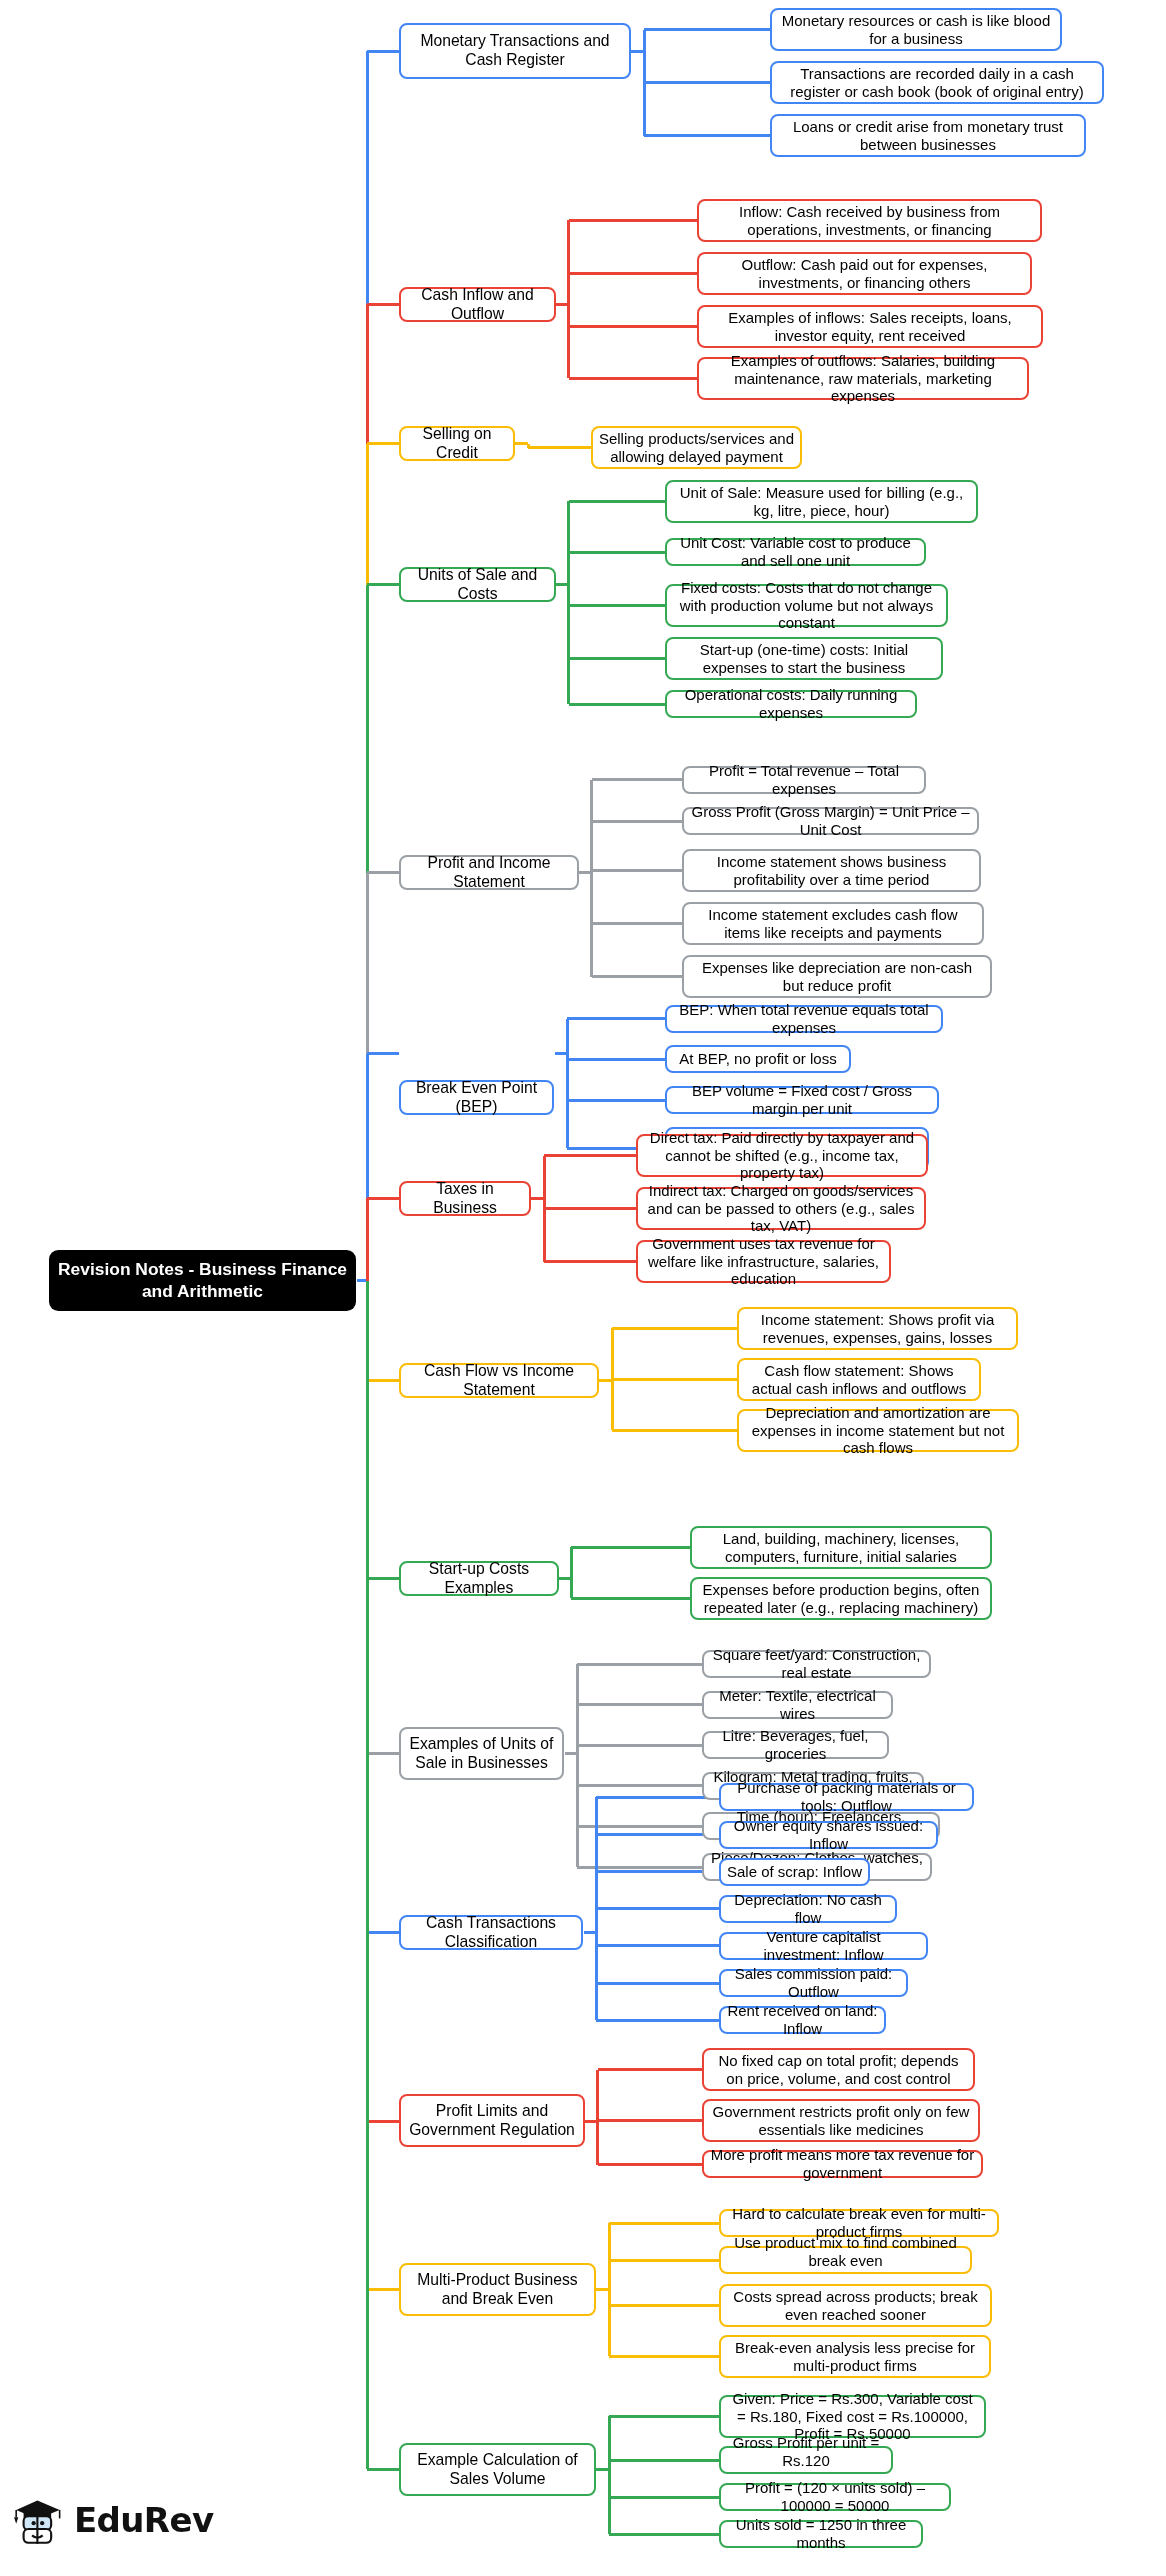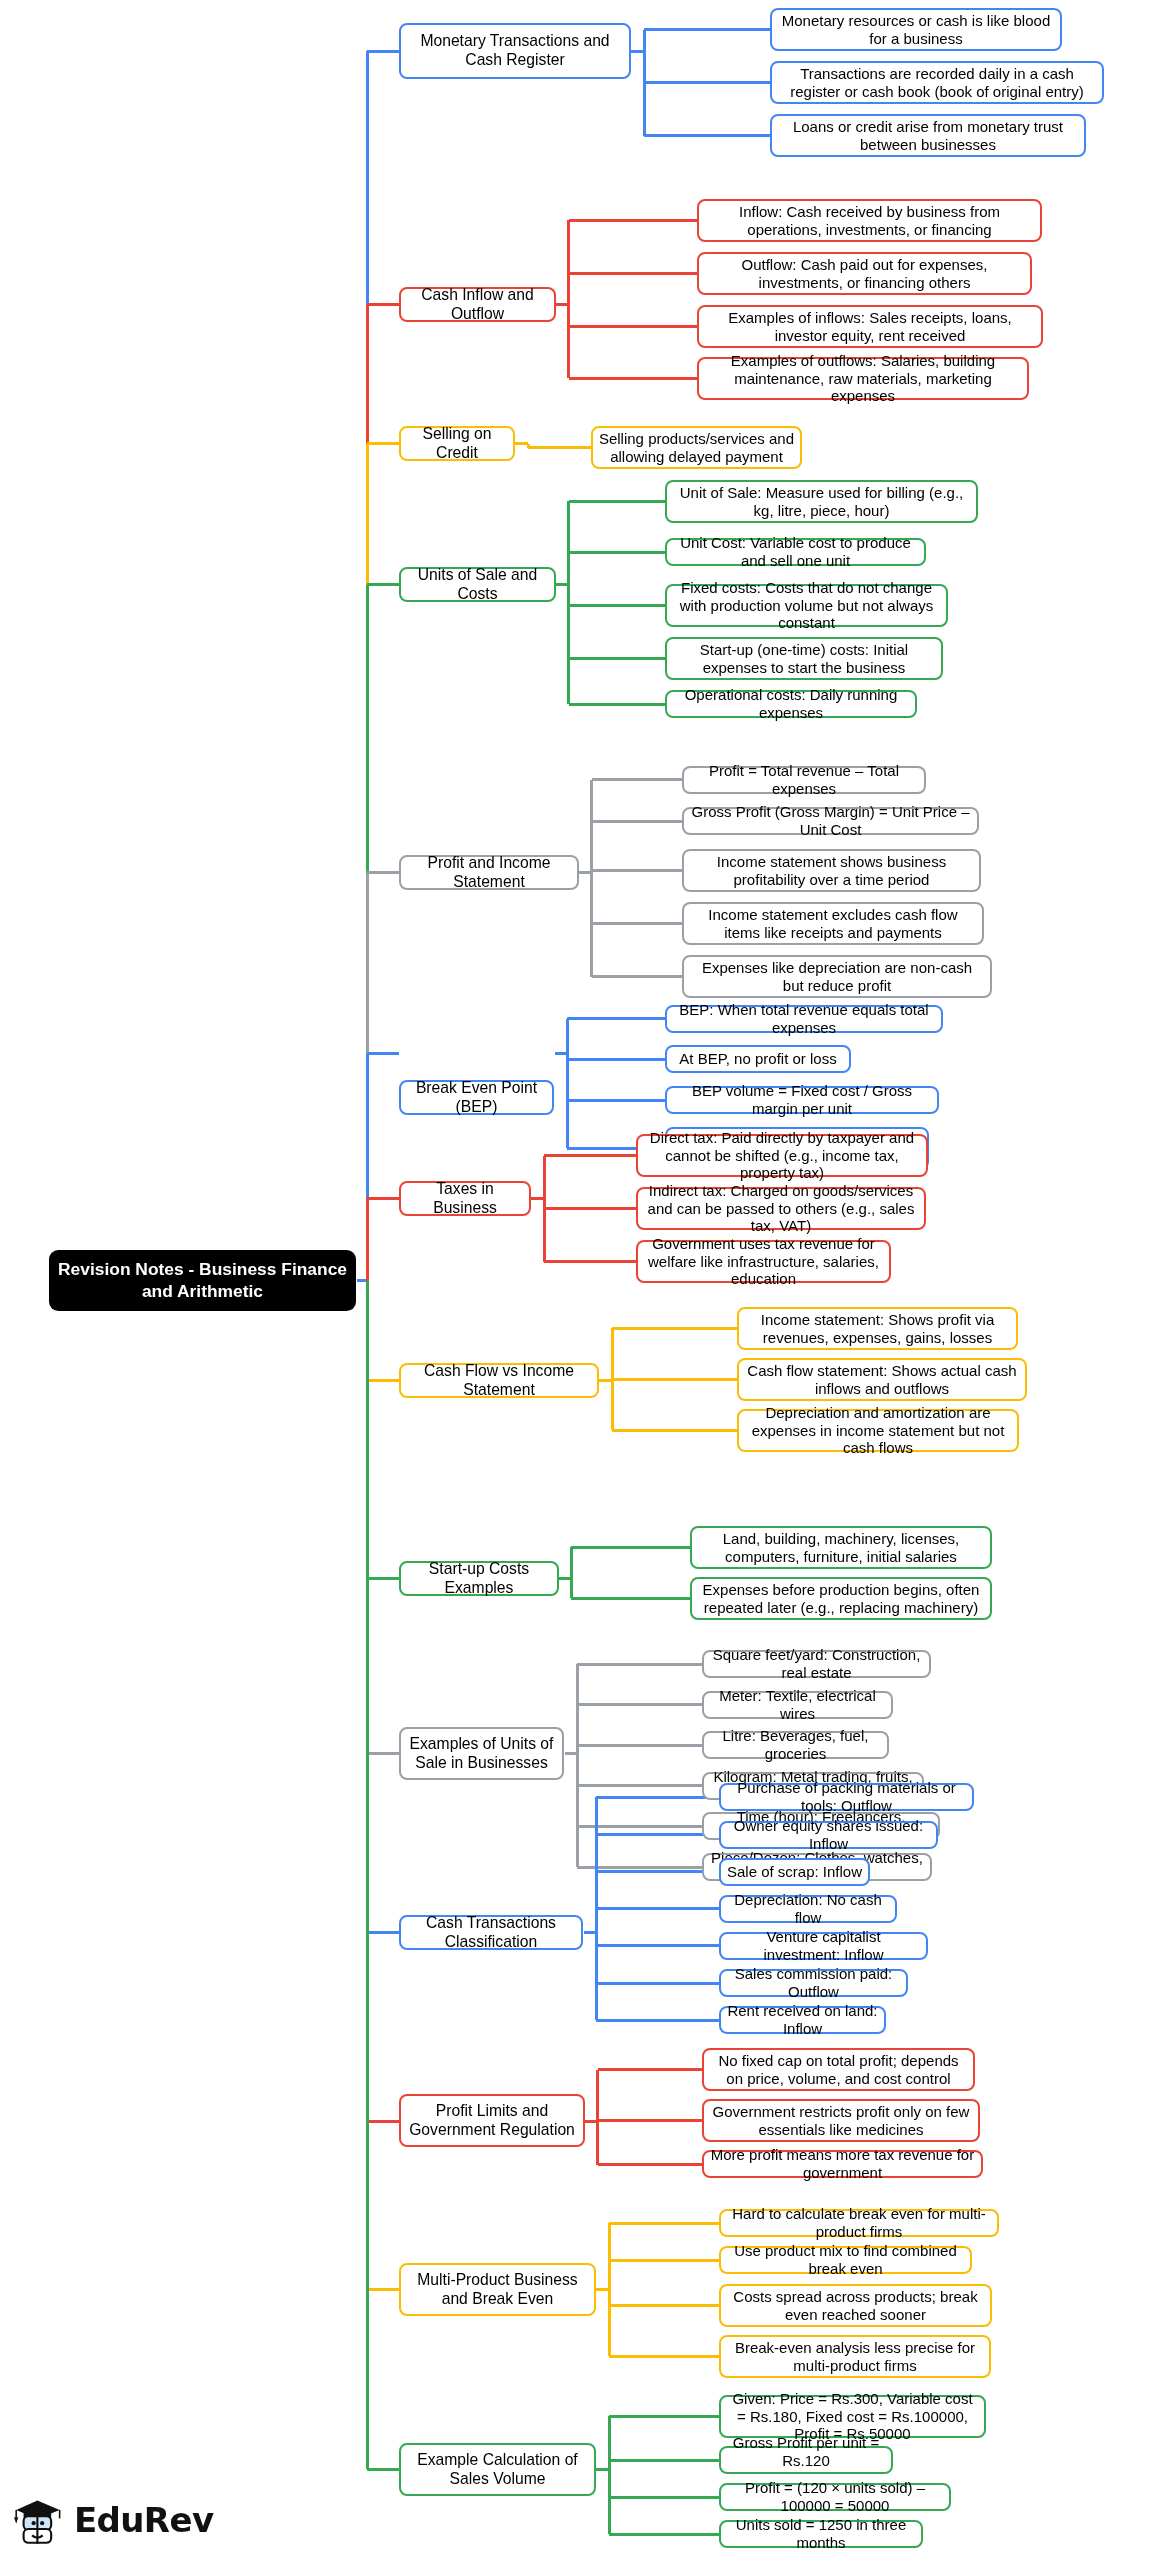--- a/index.html
+++ b/index.html
@@ -226,21 +226,21 @@
       <div class="node branch c-amber" style="left:399px;top:1363px;width:200px;height:35px;">
         <span>Cash Flow vs Income Statement</span>
       </div>
       <div class="ln h b-amber" style="left:599px;top:1379px;width:12.8px;"></div>
       <div class="ln v b-amber" style="left:611px;top:1328px;height:102px;"></div>
       <div class="ln h b-amber" style="left:612px;top:1327px;width:125px;"></div>
       <div class="node leaf c-amber" style="left:737px;top:1307px;width:281px;height:43px;">
         <span>Income statement: Shows profit via revenues, expenses, gains, losses</span>
       </div>
       <div class="ln h b-amber" style="left:612px;top:1378px;width:125px;"></div>
-      <div class="node leaf c-amber" style="left:737px;top:1358px;width:290px;height:43px;">
+      <div class="node leaf c-amber" style="left:737px;top:1358px;width:244px;height:43px;">
         <span>Cash flow statement: Shows actual cash inflows and outflows</span>
       </div>
       <div class="ln h b-amber" style="left:612px;top:1429px;width:125px;"></div>
       <div class="node leaf c-amber" style="left:737px;top:1409px;width:282px;height:43px;">
         <span>Depreciation and amortization are expenses in income statement but not cash flows</span>
       </div>
       <div class="ln v b-green" style="left:366px;top:1281px;height:297px;"></div>
       <div class="ln h b-green" style="left:367px;top:1577px;width:32px;"></div>
       <div class="node branch c-green" style="left:399px;top:1561px;width:160px;height:35px;">
         <span>Start-up Costs Examples</span>
@@ -345,21 +345,21 @@
       <div class="node branch c-amber" style="left:399px;top:2263px;width:197px;height:53px;">
         <span>Multi-Product Business and Break Even</span>
       </div>
       <div class="ln h b-amber" style="left:596px;top:2288px;width:12.8px;"></div>
       <div class="ln v b-amber" style="left:608px;top:2223px;height:133px;"></div>
       <div class="ln h b-amber" style="left:609px;top:2222px;width:110px;"></div>
       <div class="node leaf c-amber" style="left:719px;top:2209px;width:280px;height:28px;">
         <span>Hard to calculate break even for multi-product firms</span>
       </div>
       <div class="ln h b-amber" style="left:609px;top:2259px;width:110px;"></div>
-      <div class="node leaf c-amber" style="left:719px;top:2246px;width:253px;height:28px;">
+      <div class="node leaf c-amber" style="left:719px;top:2246px;width:253px;height:28px;align-items:flex-end;">
         <span>Use product mix to find combined break even</span>
       </div>
       <div class="ln h b-amber" style="left:609px;top:2304px;width:110px;"></div>
       <div class="node leaf c-amber" style="left:719px;top:2284px;width:273px;height:43px;">
         <span>Costs spread across products; break even reached sooner</span>
       </div>
       <div class="ln h b-amber" style="left:609px;top:2355px;width:110px;"></div>
       <div class="node leaf c-amber" style="left:719px;top:2335px;width:272px;height:43px;">
         <span>Break-even analysis less precise for multi-product firms</span>
       </div>

